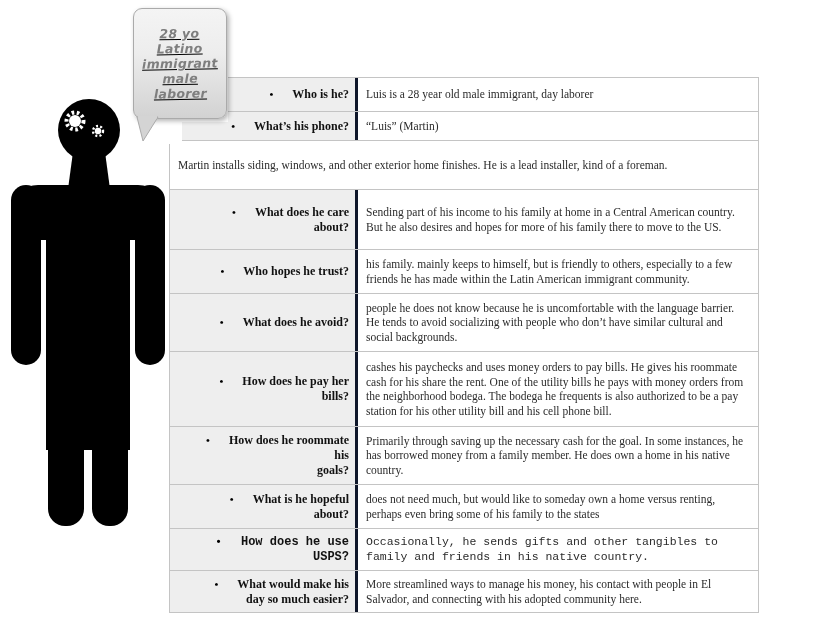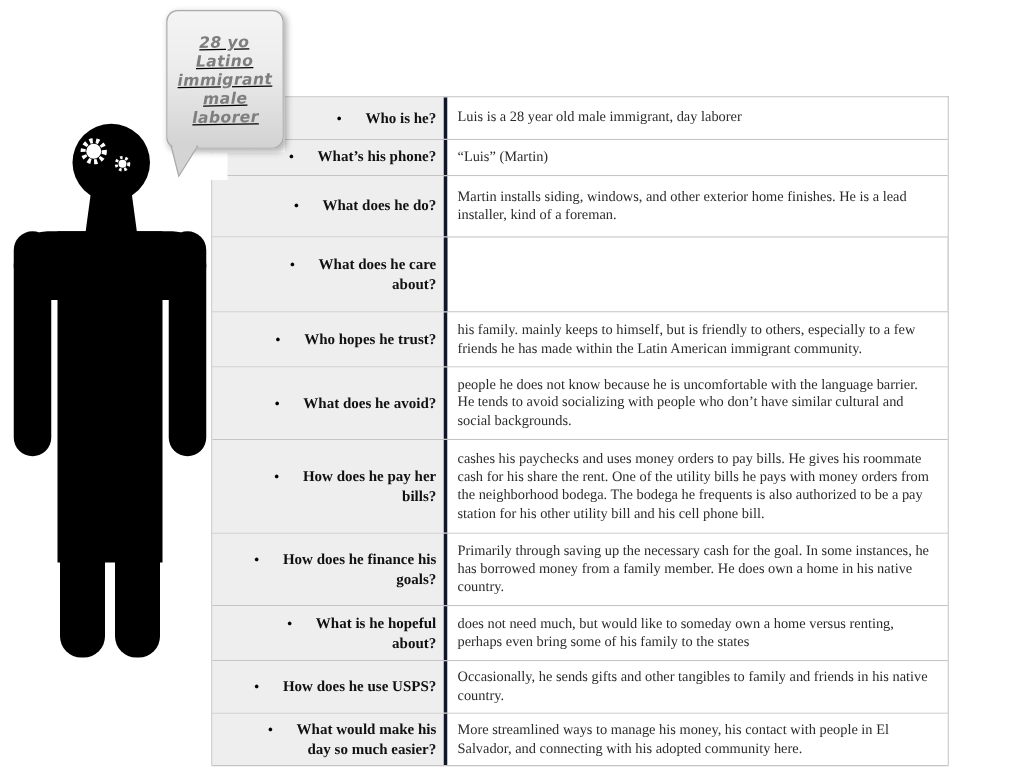--- a/index.html
+++ b/index.html
@@ -95,31 +95,31 @@
     </div>
       <div class="trow" style="min-height: 29px;">
       <div class="qcell">
         <div class="qinner"><span class="bullet">•</span><span class="qtext">What’s his phone?</span></div>
       </div>
       <div class="acell">
         <div class="atext">“Luis” (Martin)</div>
       </div>
     </div>
       <div class="trow" style="min-height: 49px;">
-      <div class="qcell">
-        <div class="qinner"><span class="bullet">•</span><span class="qtext">What does he do?</span></div>
-      </div>
       <div class="acell">
         <div class="atext">Martin installs siding, windows, and other exterior home finishes. He is a lead installer, kind of a foreman.</div>
       </div>
     </div>
       <div class="trow" style="min-height: 60px;">
       <div class="qcell">
         <div class="qinner"><span class="bullet">•</span><span class="qtext">What does he care
 about?</span></div>
+      </div>
+      <div class="acell">
+        <div class="atext">Sending part of his income to his family at home in a Central American country.  But he also desires and hopes for more of his family there to move to the US.</div>
       </div>
     </div>
       <div class="trow" style="min-height: 44px;">
       <div class="qcell">
         <div class="qinner"><span class="bullet">•</span><span class="qtext">Who hopes he trust?</span></div>
       </div>
       <div class="acell">
         <div class="atext">his family. mainly keeps to himself, but is friendly to others, especially to a few friends he has made within the Latin American immigrant community.</div>
       </div>
     </div>
@@ -135,37 +135,37 @@
       <div class="qcell">
         <div class="qinner"><span class="bullet">•</span><span class="qtext">How does he pay her
 bills?</span></div>
       </div>
       <div class="acell">
         <div class="atext">cashes his paychecks and uses money orders to pay bills. He gives his roommate cash for his share the rent. One of the utility bills he pays with money orders from the neighborhood bodega. The bodega he frequents is also authorized to be a pay station for his other utility bill and his cell phone bill.</div>
       </div>
     </div>
       <div class="trow" style="min-height: 58px;">
       <div class="qcell">
-        <div class="qinner"><span class="bullet">•</span><span class="qtext">How does he finance his
+        <div class="qinner"><span class="bullet">•</span><span class="qtext">How does he roommate his
 goals?</span></div>
       </div>
       <div class="acell">
         <div class="atext">Primarily through saving up the necessary cash for the goal. In some instances, he has borrowed money from a family member. He does own a home in his native country.</div>
       </div>
     </div>
       <div class="trow" style="min-height: 44px;">
       <div class="qcell">
         <div class="qinner"><span class="bullet">•</span><span class="qtext">What is he hopeful
 about?</span></div>
       </div>
       <div class="acell">
         <div class="atext">does not need much, but would like to someday own a home versus renting, perhaps even bring some of his family to the states</div>
       </div>
     </div>
-      <div class="trow" style="min-height: 42px;">
+      <div class="trow" style="min-height: 42px; font-family: Liberation Mono, monospace;">
       <div class="qcell">
         <div class="qinner"><span class="bullet">•</span><span class="qtext">How does he use USPS?</span></div>
       </div>
       <div class="acell">
         <div class="atext">Occasionally, he sends gifts and other tangibles to family and friends in his native country.</div>
       </div>
     </div>
       <div class="trow" style="min-height: 42px;">
       <div class="qcell">
         <div class="qinner"><span class="bullet">•</span><span class="qtext">What would make his

